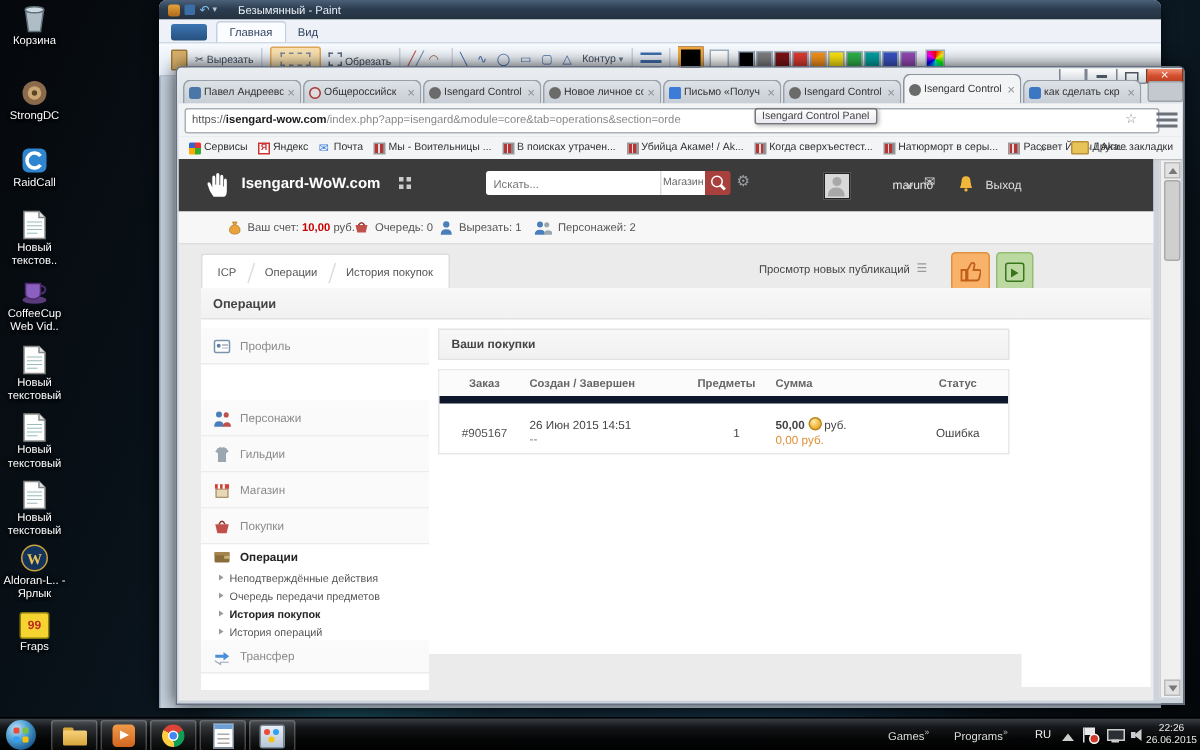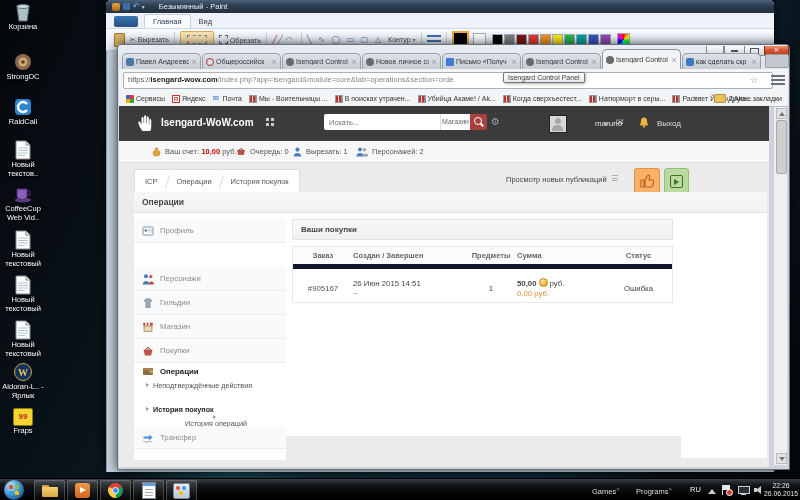--- a/index.html
+++ b/index.html
@@ -463,44 +463,48 @@
           <rect x="1" y="3" width="10" height="7" rx="1" fill="#8a6d3b"></rect>
           <rect x="1" y="3" width="10" height="2.2" fill="#a5854d"></rect>
           <rect x="7.5" y="5.5" width="3.5" height="2" fill="#c9b37a"></rect>
         </svg>
         <span class="sbl">Операции</span>
       </div>
     <div class="sbsub" style="top:273px;">
         <span class="tri"></span>
         <span>Неподтверждённые действия</span>
       </div>
+    <div class="sbsub" style="top:285px;">
+        <span class="tri"></span>
+        <span>Очередь передачи предметов</span>
+      </div>
     <div class="sbsub" style="top:297px;font-weight:bold;color:#222;">
         <span class="tri"></span>
         <span>История покупок</span>
       </div>
-    <div class="sbsub" style="top:309px;flex-direction:column;">
+    <div class="sbsub" style="top:309px;">
         <span class="tri"></span>
         <span>История операций</span>
       </div>
     <div class="sbitem" style="top:321px;height:22px;">
         <svg width="12" height="12" viewBox="0 0 12 12">
           <path d="M1.5 4.5 h5.5 v-1.8 L10.8 5.5 7 8.3 V6.5 H1.5z" fill="#4a90d9"></path>
           <path d="M10.5 9.5 H5 v1.5 L1.2 8.5" fill="none" stroke="#9ab" stroke-width=".8"></path>
         </svg>
         <span class="sbl">Трансфер</span>
       </div>
 
     <div class="panelhdr abs" style="left:173px;top:113px;width:381px;height:21px;font-size:8px;padding-left:8px;border:1px solid #e3e3e3;box-sizing:border-box;">
         <span>Ваши покупки</span>
       </div>
     <div class="abs" style="left:173px;top:140px;width:381px;height:57px;border:1px solid #e8e8e8;box-sizing:border-box;background:#fff;">
       <div style="display:flex;height:17px;align-items:center;background:#fbfbfb;border-bottom:5px solid #0f172a;">
         <span class="th" style="width:60px;text-align:center;">Заказ</span>
         <span class="th" style="width:112px;">Создан / Завершен</span>
-        <span class="th" style="width:52px;text-align:center;">Предметы</span>
+        <span class="th" style="width:52px;">Предметы</span>
         <span class="th" style="width:90px;">Сумма</span>
         <span class="th" style="width:63px;text-align:center;">Статус</span>
       </div>
       <div style="display:flex;height:38px;align-items:center;font-size:7.8px;color:#444;">
         <span style="width:60px;text-align:center;color:#555;">#905167</span>
         <span style="width:112px;"><span>26 Июн 2015 14:51</span><br><span style="color:#777;">--</span></span>
         <span style="width:52px;text-align:center;">1</span>
         <span style="width:90px;line-height:10px;"><b>50,00</b><span class="coin"></span><span>руб.</span><br><span style="color:#dd8f33;">0,00</span><span style="color:#dd8f33;"> </span><span style="color:#dd8f33;">руб.</span></span>
         <span style="width:63px;text-align:center;">Ошибка</span>
       </div>

